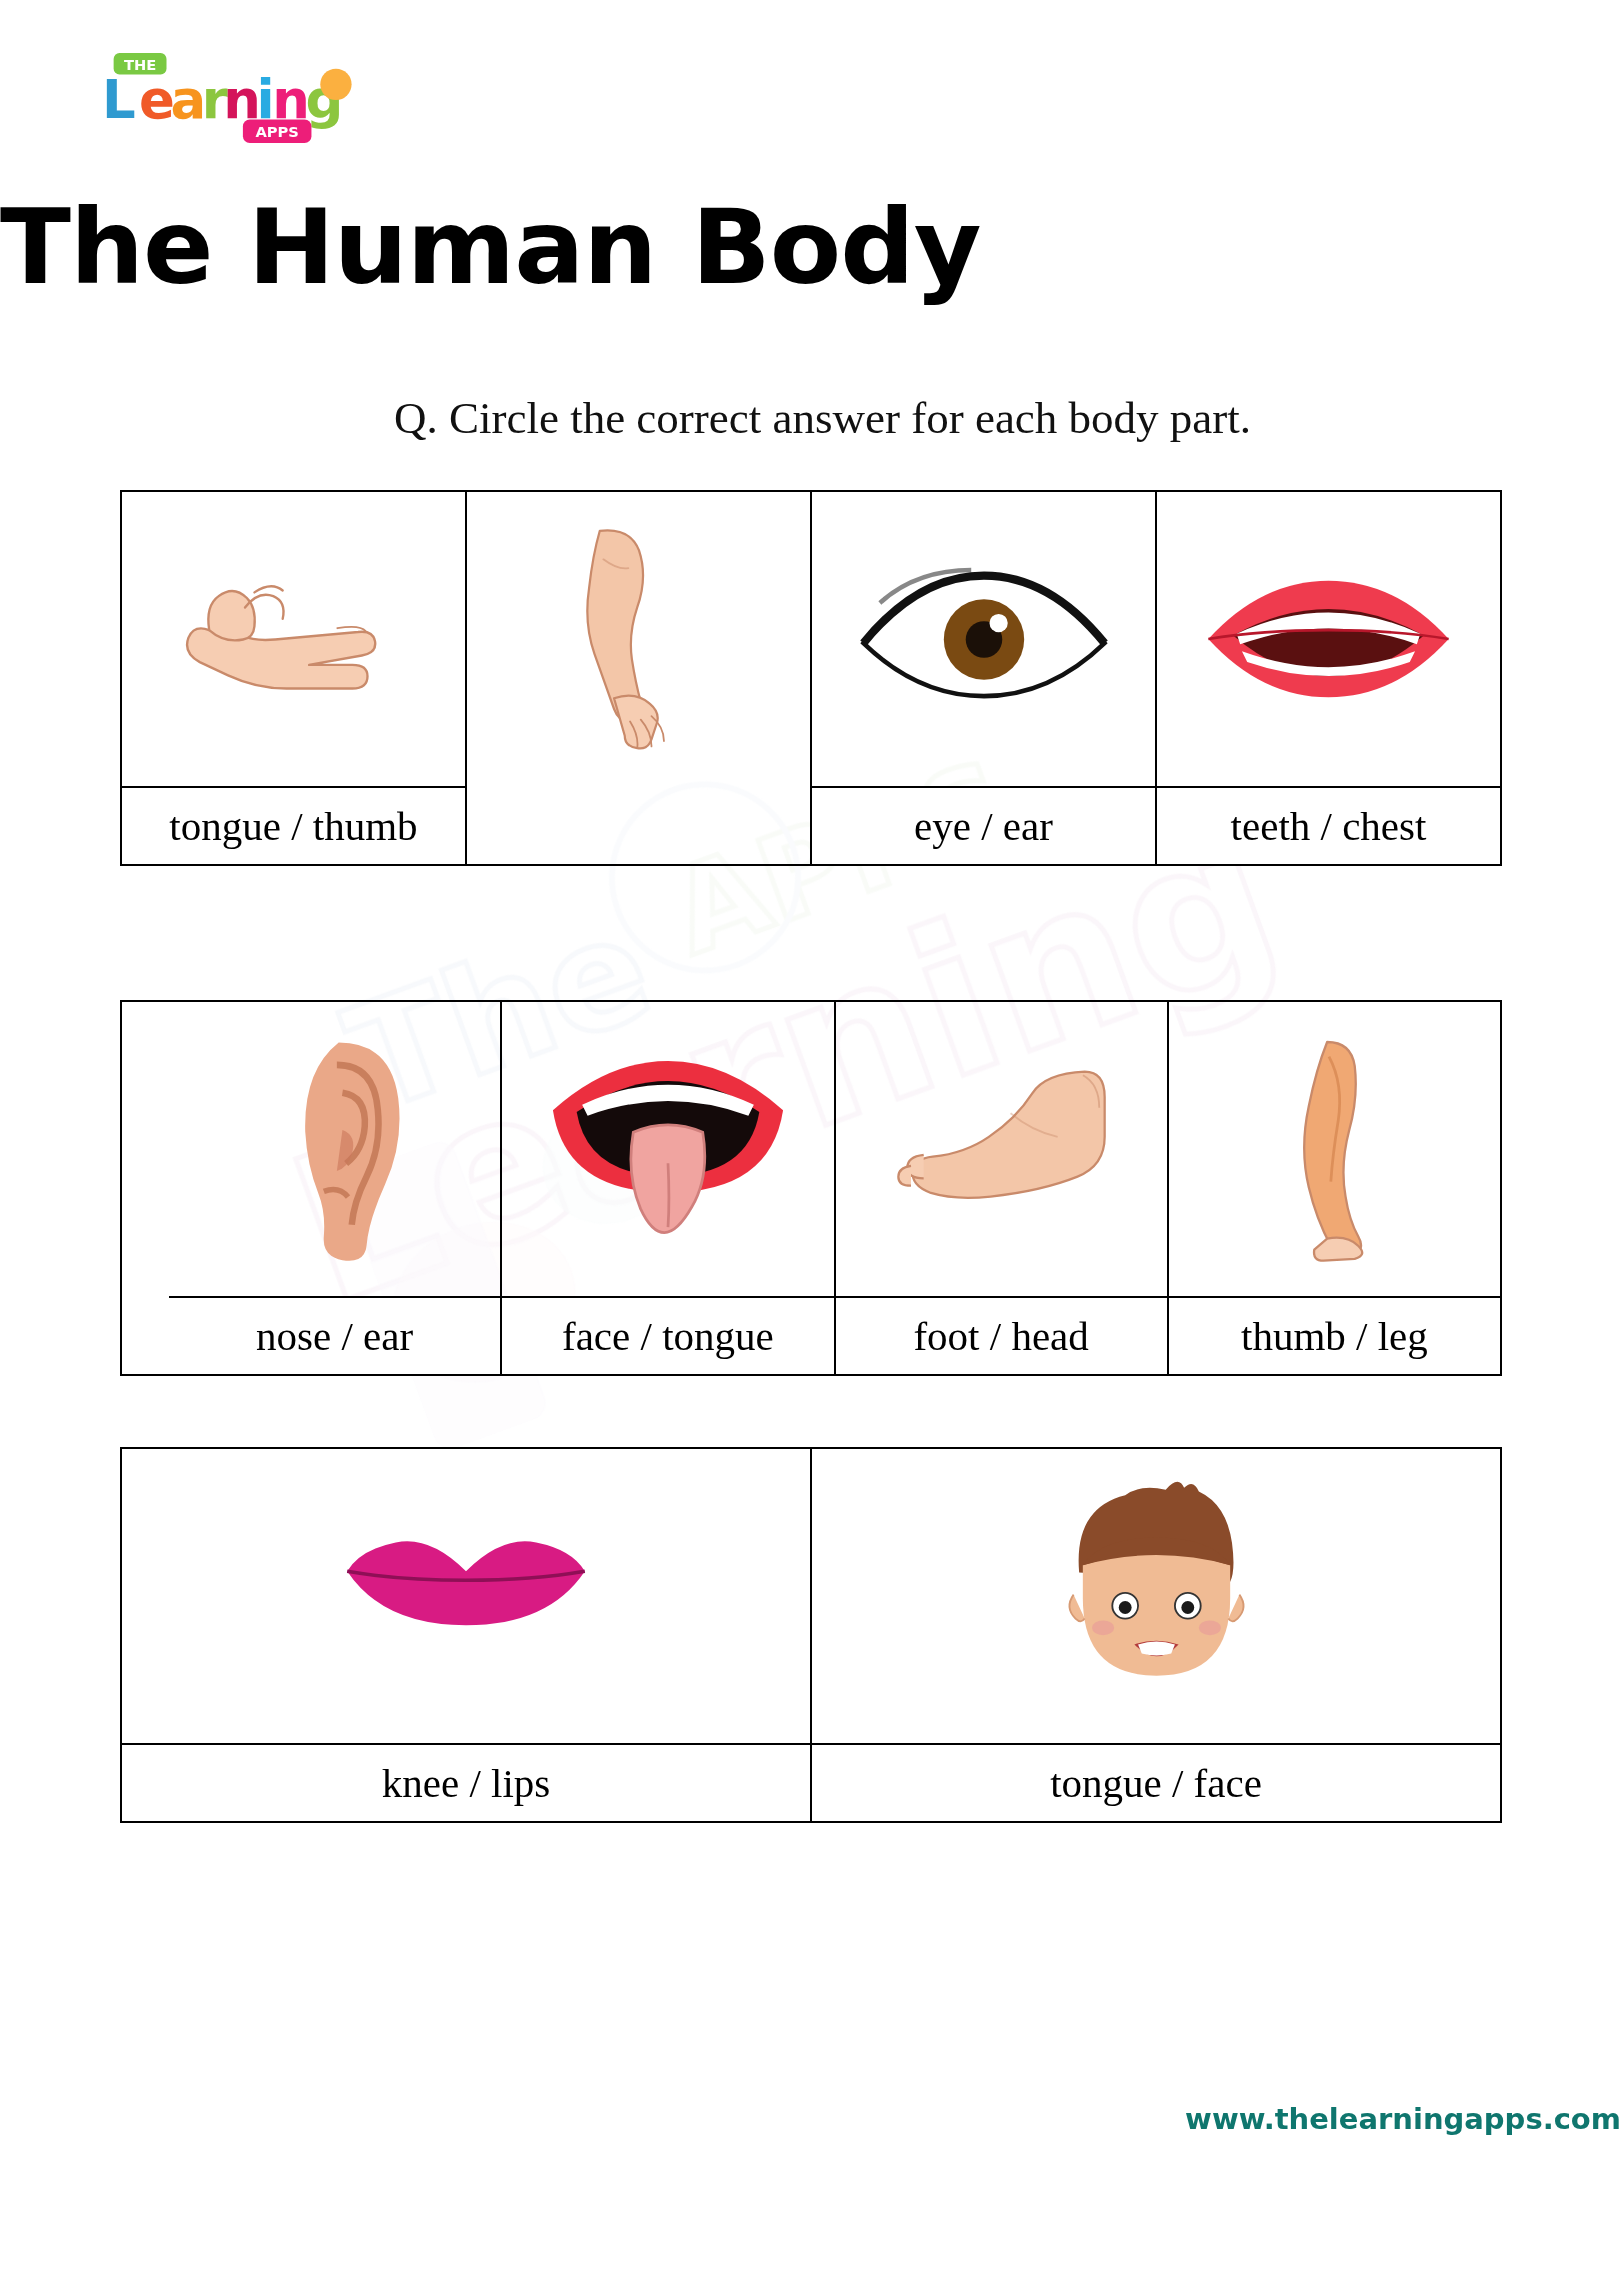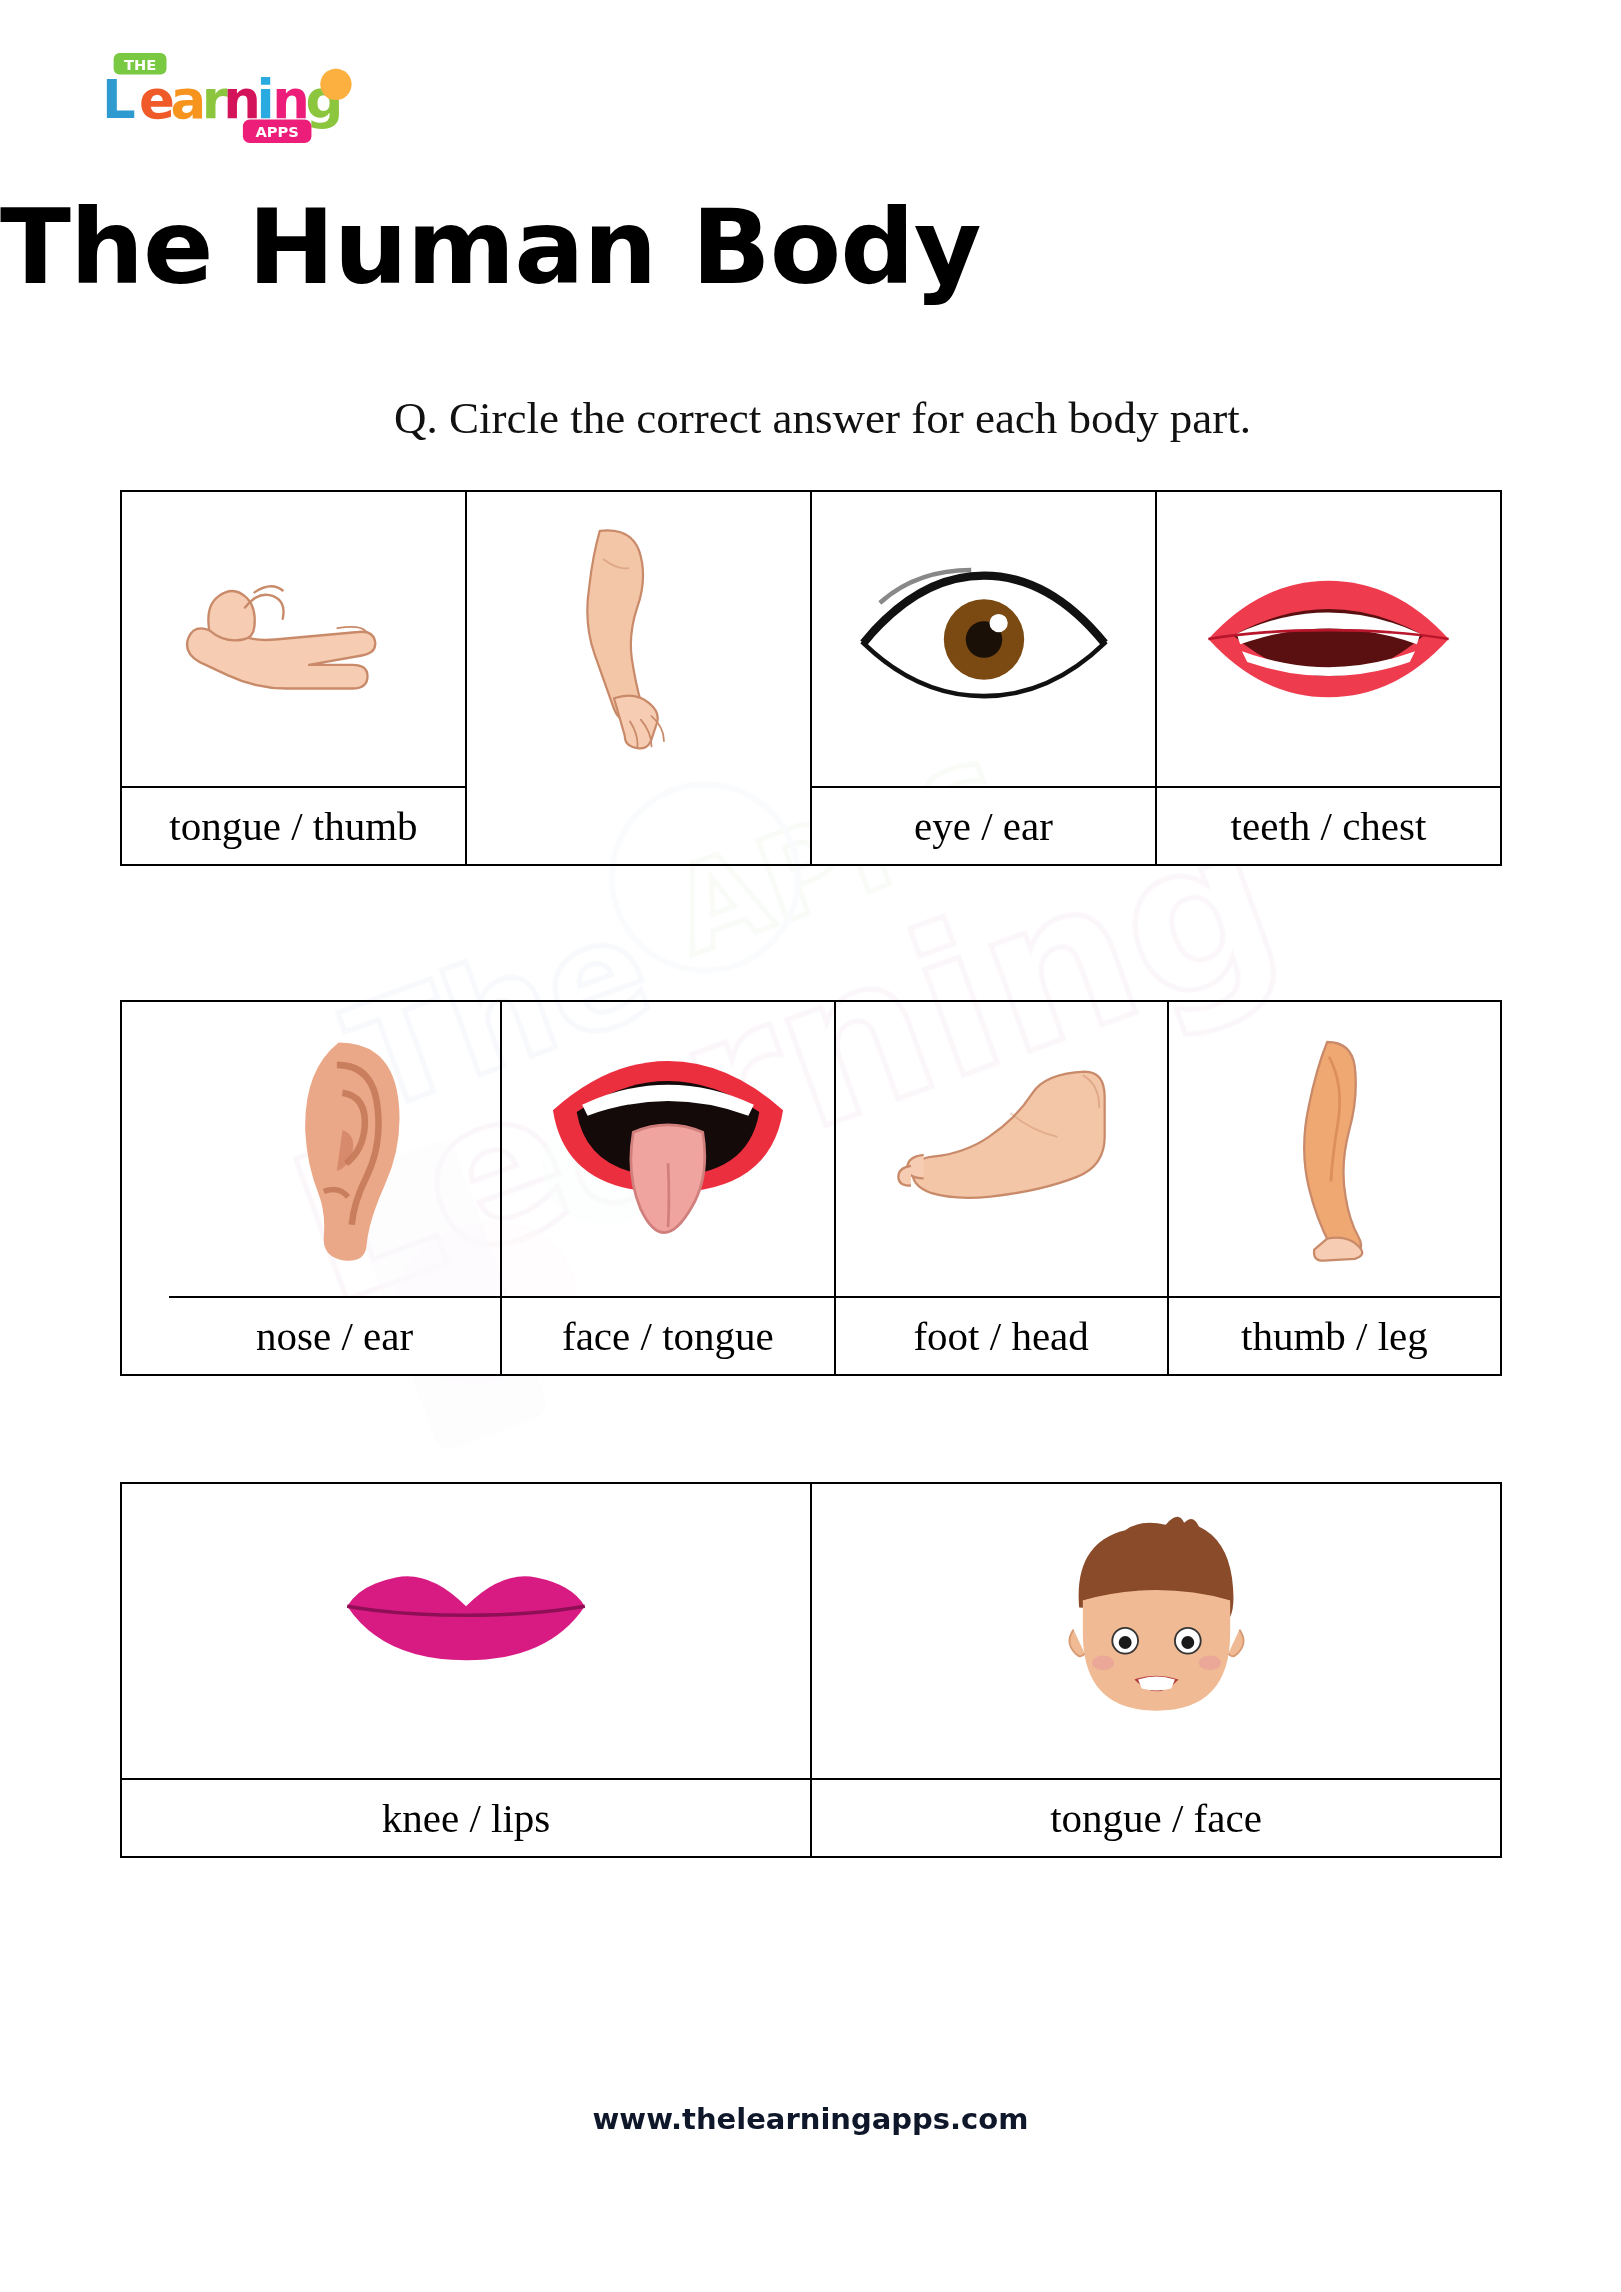--- a/index.html
+++ b/index.html
@@ -71,21 +71,21 @@
     left: 120px;
     width: 1382px;
     display: flex;
     border: 2px solid #000000;
     box-sizing: border-box;
     background: transparent;
     z-index: 2;
   }
   #grid-0 { top: 490px; }
   #grid-1 { top: 1000px; padding-left: 47px; }
-  #grid-2 { top: 1482px; justify-content: flex-end; }
+  #grid-2 { top: 1447px; justify-content: flex-end; }
 
   .cell {
     flex: 1 1 0;
     border-right: 2px solid #000000;
     box-sizing: border-box;
     display: flex;
     flex-direction: column;
   }
   .cell:last-child { border-right: none; }
 
@@ -108,25 +108,25 @@
     color: #000000;
     background: #ffffff;
   }
 
   
   .footer {
     position: absolute;
     top: 2102px;
     left: 0;
     width: 100%;
-    text-align: center;
+    text-align: right;
     font-family: "DejaVu Sans", sans-serif;
     font-weight: bold;
     font-size: 29px;
-    color: #0f172a;
+    color: #0f766e;
     z-index: 3;
   }
 </style>
 </head>
 <body>
 
 <div class="watermark">
   <svg viewBox="0 0 1260 900" width="1235" height="882">
     <g transform="rotate(-20 630 450)" opacity="0.55">
       <text x="260" y="300" font-family="DejaVu Sans, sans-serif" font-size="150" font-weight="bold" fill="none" stroke="#cdd8e8" stroke-width="5">The</text>

